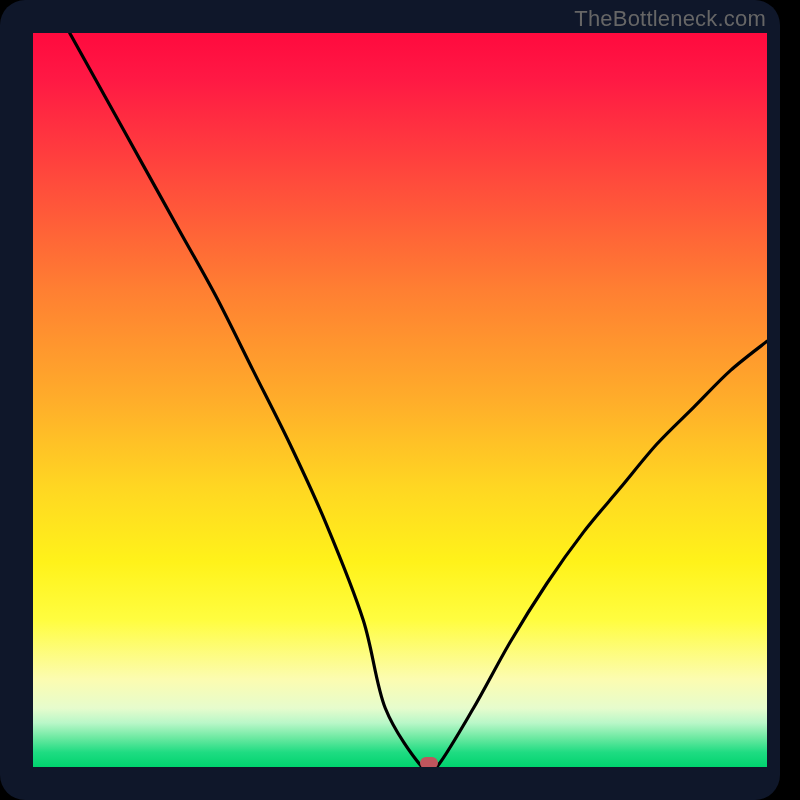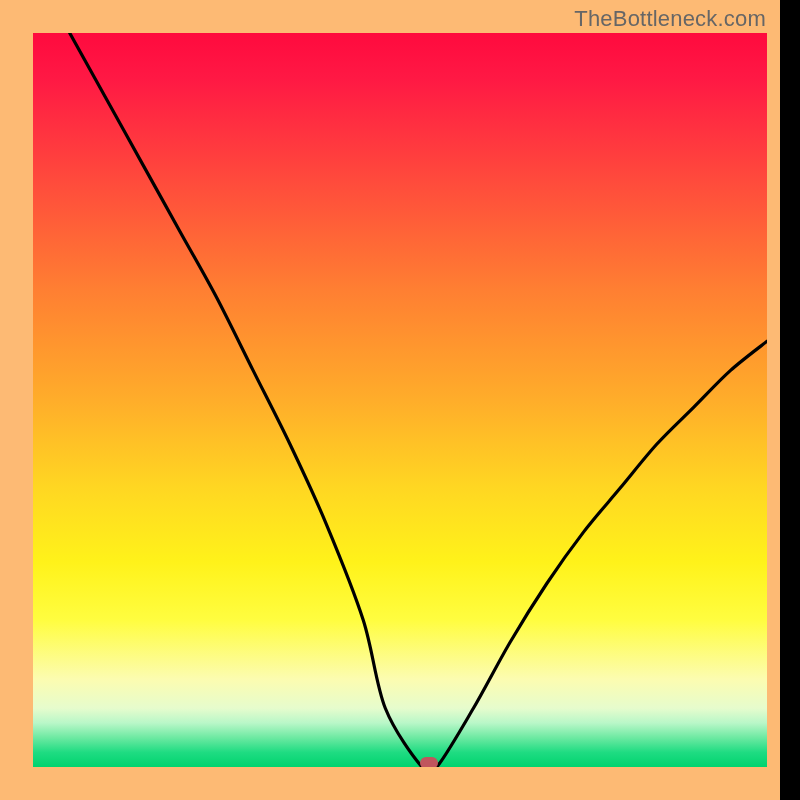--- a/index.html
+++ b/index.html
@@ -10,21 +10,22 @@
     background: #000;
     overflow: hidden;
     font-family: Arial, Helvetica, sans-serif;
   }
   .frame {
     position: absolute;
     left: 0;
     top: 0;
     width: 780px;
     height: 800px;
-    background: #fdba74;
+    background: #0f172a;
+    border-radius: 25px;
   }
   .watermark {
     position: absolute;
     top: 6px;
     right: 14px;
     color: #666;
     font-size: 22px;
     letter-spacing: 0.2px;
     font-weight: 400;
   }

